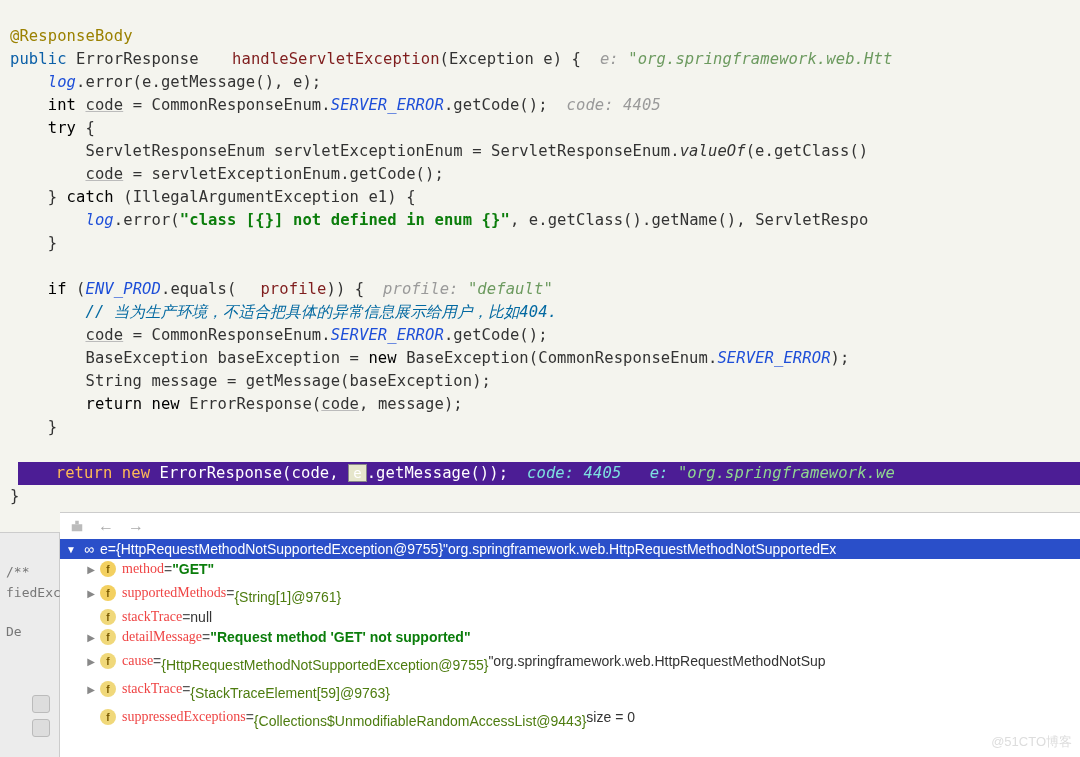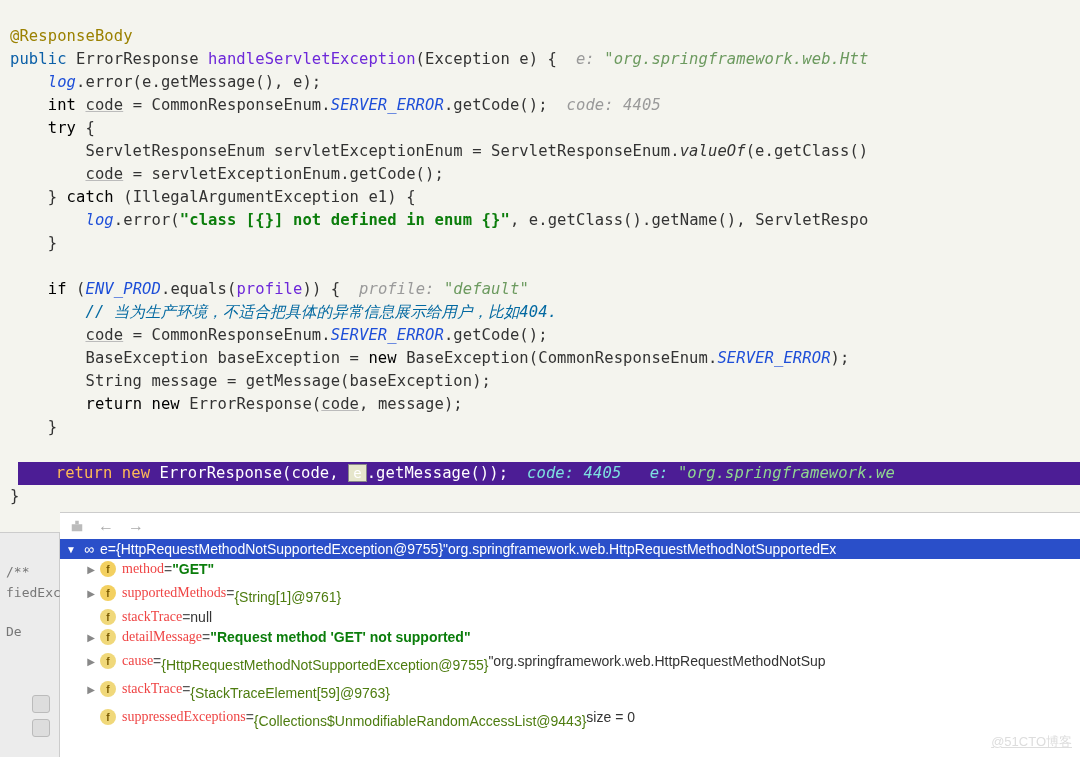--- a/index.html
+++ b/index.html
@@ -18,21 +18,21 @@
     padding: 2px 0 0 10px;
     line-height: 23px;
     white-space: pre;
     font-family: "Menlo","Consolas",monospace;
     font-size: 15.5px;
     letter-spacing: 0.1px;
   }
   .annot { color: #9b8101; }
   .kw-public { color: #0c60a8; }
   .kw-orange { color: #000000; }
-  .method-name { color: #6d28d9; }
+  .method-name { color: #7f1d1d; margin-left: 24px; }
   .italic-static { font-style: italic; color: #1d4ed8; }
   .italic-field { font-style: italic; }
   .str { color: #0b7d0b; font-weight: bold; }
   .inline-hint { color: #9a9a9a; font-style: italic; }
   .inline-hint-q { color: #6c9a5f; font-style: italic; }
   .comment { color: #0369a1; font-style: italic; }
   .underline { text-decoration: underline; text-decoration-color: #bbb; }
   .highlight-line {
     background: #4c1d95;
     color: #ffffff;
@@ -107,21 +107,21 @@
     flex:0 0 16px;
   }
   .badge.obj { background:#f3d060; }
   .name-red { color:#ef4444;font-family:Liberation Serif, serif; }
   .val-str { color:#0b7d0b; font-weight:bold; }
   .val-gray { color:#4d7c0f;margin-top:8px; }
   .val-black { color:#333; }
   .infinity { font-size:14px; color:#fff; margin-left:6px;}
   .watermark {
     position:absolute; right:8px; bottom:6px;
-    color:#ddd; font-size:13px; font-family:sans-serif;text-decoration:underline;
+    color:#ddd; font-size:13px; font-family:sans-serif;
   }
   .small-icons {
     position:absolute;
     left:32px; top:695px;
     display:flex; flex-direction:column; gap:6px;
   }
   .small-icons span { width:18px;height:18px;background:#ddd;border:1px solid #bbb;border-radius:3px;}
 </style>
 </head>
 <body>

